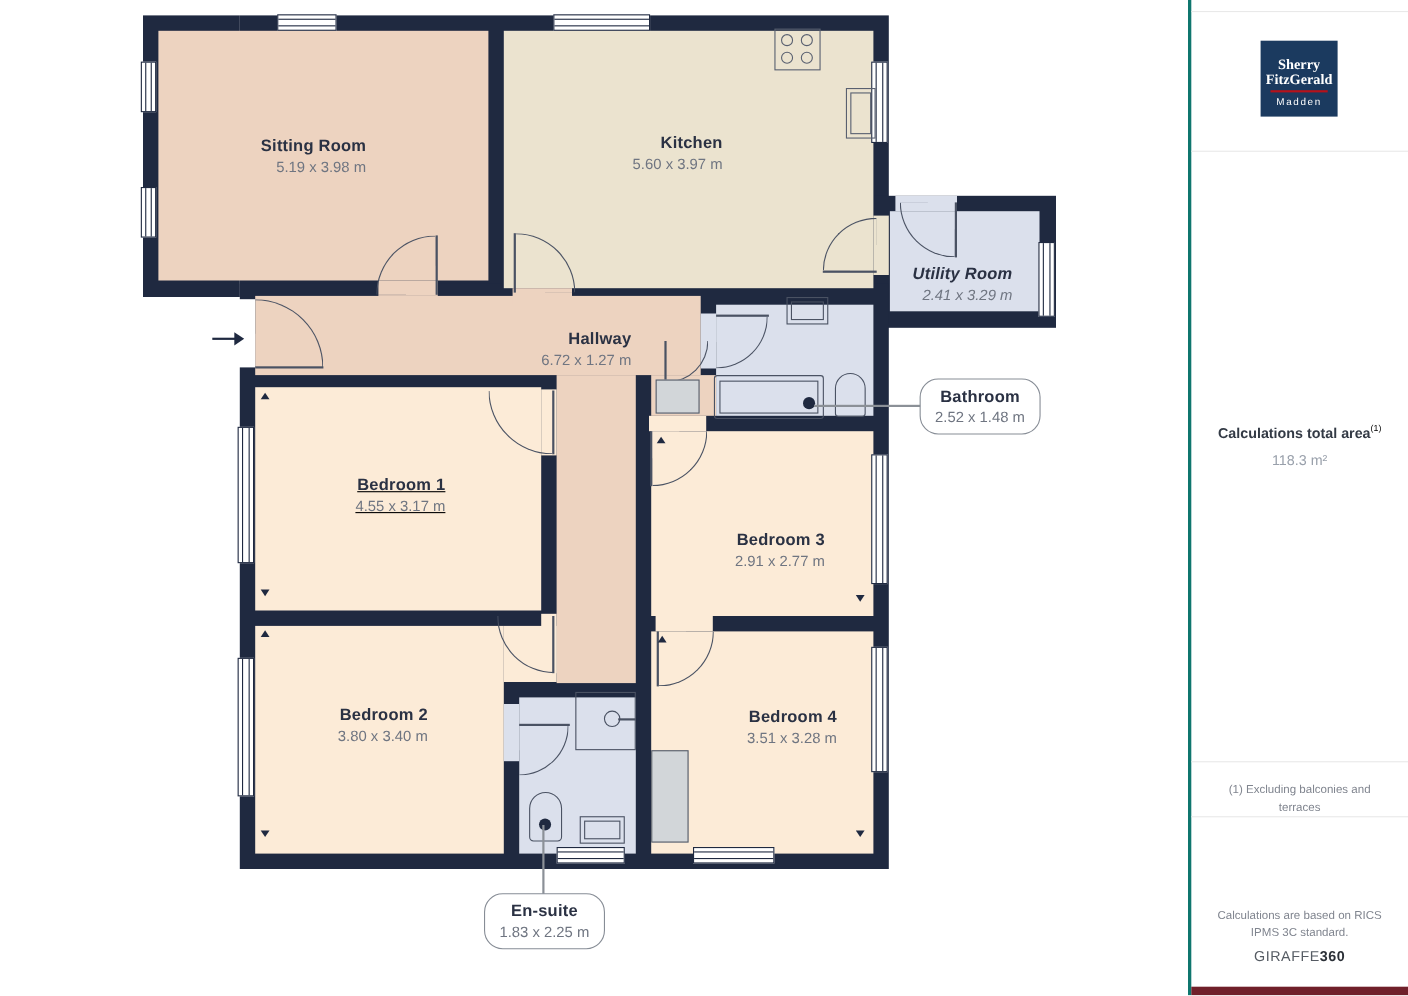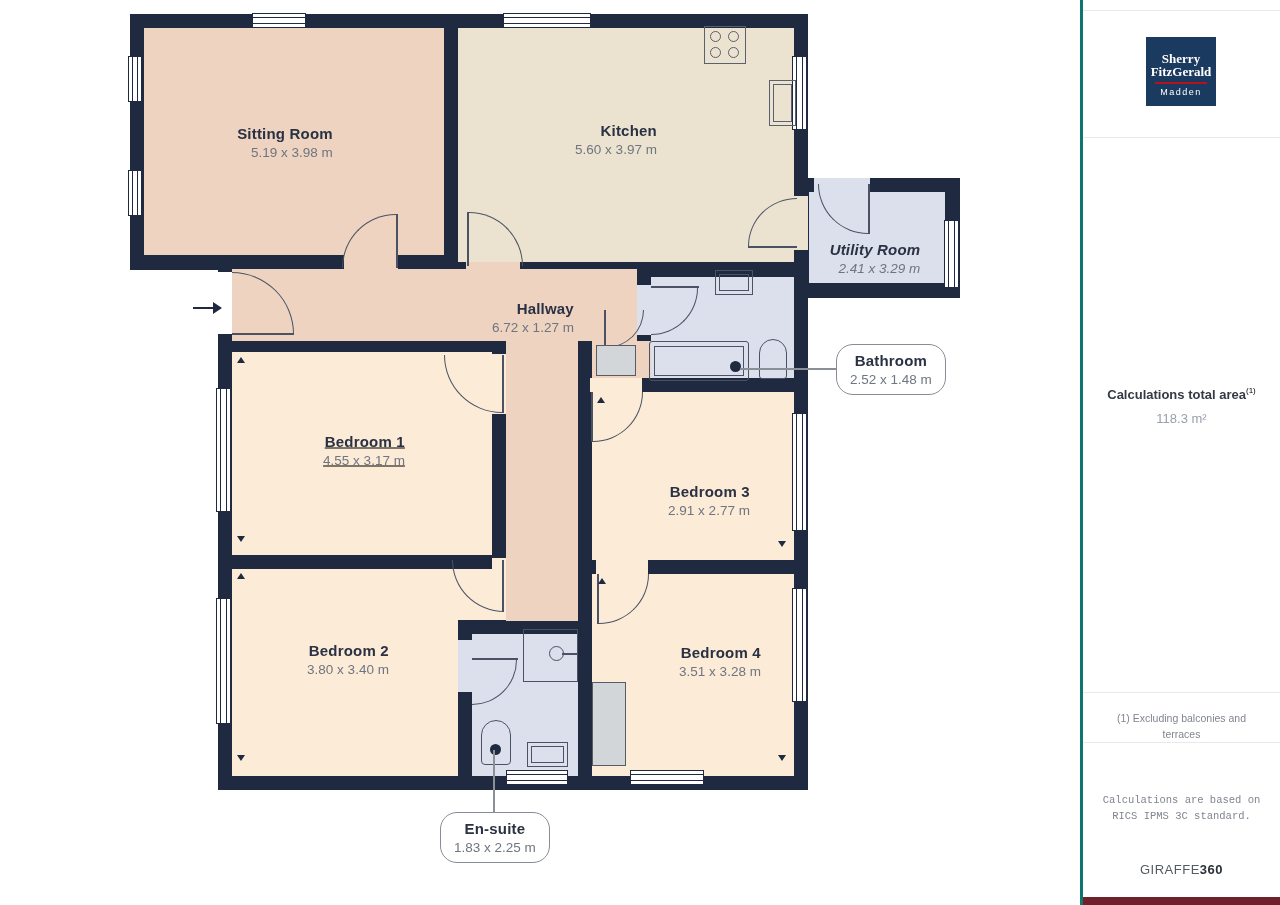--- a/index.html
+++ b/index.html
@@ -245,20 +245,20 @@
       <div>
         <span class="area-label">Calculations total area</span><span class="area-sup">(1)</span>
       </div>
       <div class="area-value">118.3 m²</div>
     </div>
 
     <div class="divider" style="top:692px;"></div>
     <div class="foot" style="top:710px;">(1) Excluding balconies and terraces</div>
     <div class="divider" style="top:742px;"></div>
 
-    <div class="foot" style="top:792px;font-family:Liberation Mono, monospace;">Calculations are based on RICS IPMS 3C standard.</div>
+    <div class="foot" style="top:824px;">Calculations are based on RICS IPMS 3C standard.</div>
 
     <div class="brand">
       <span class="brand-a">GIRAFFE</span><span class="brand-b">360</span>
     </div>
     <div class="footer-accent"></div>
   </aside>
 </div>
 
 </body></html>

